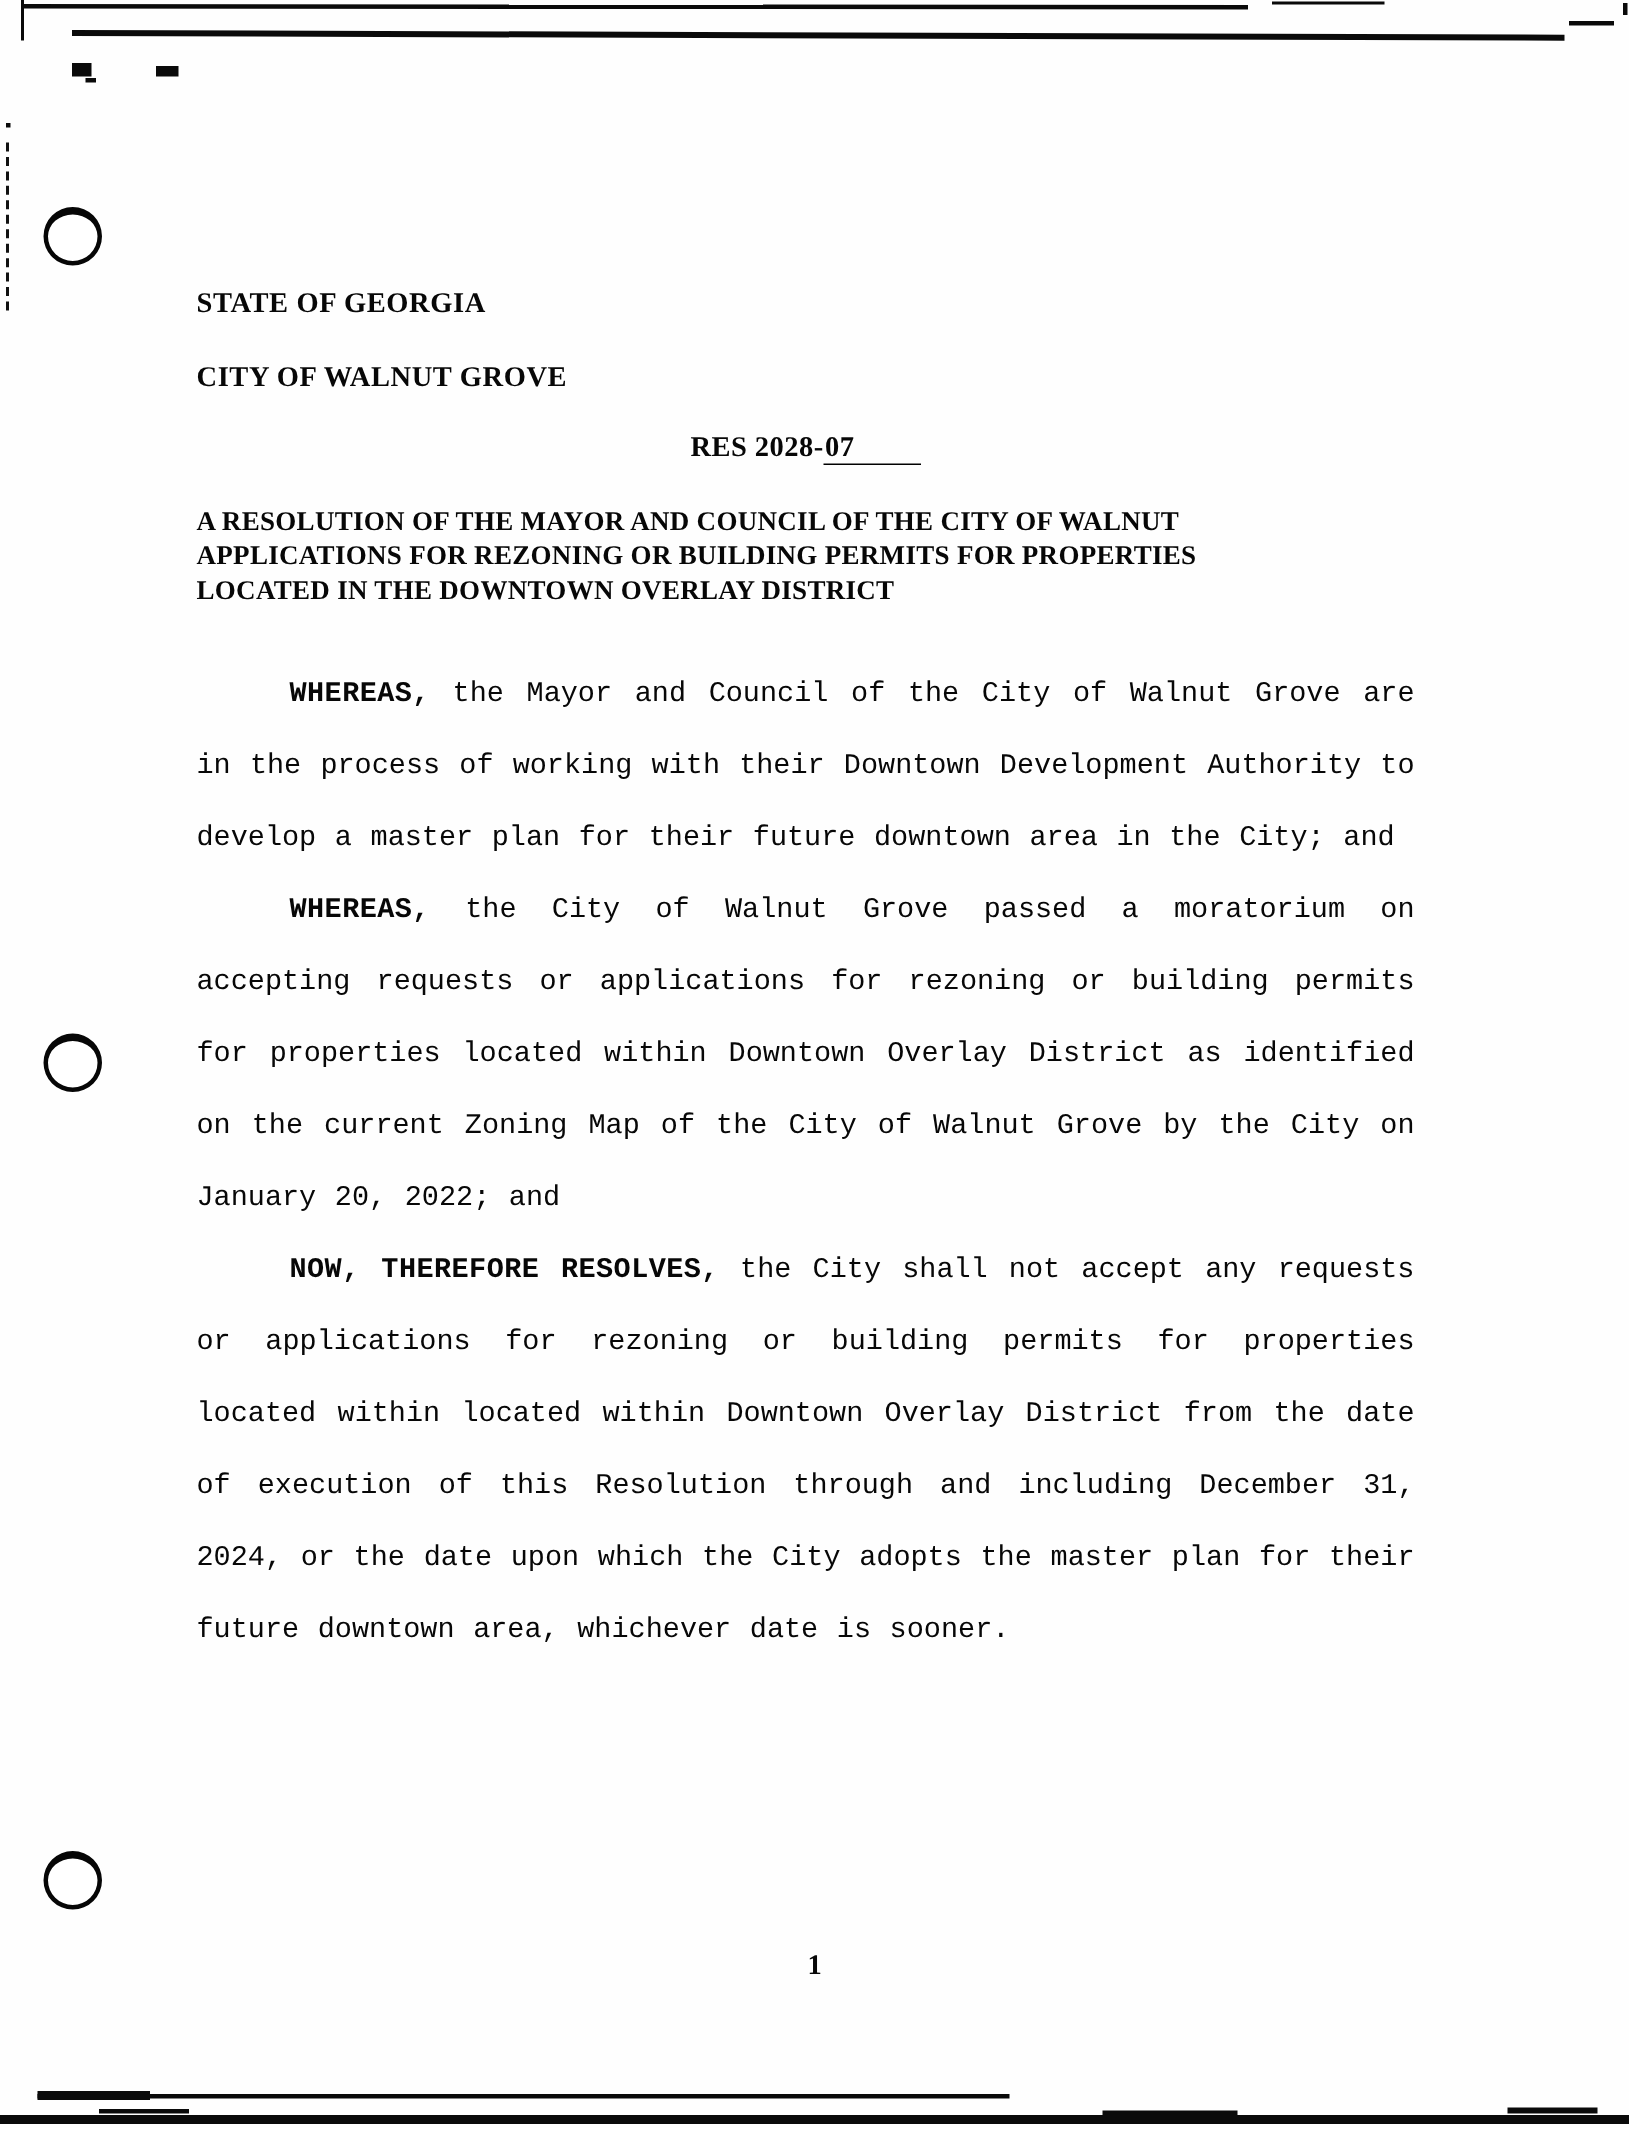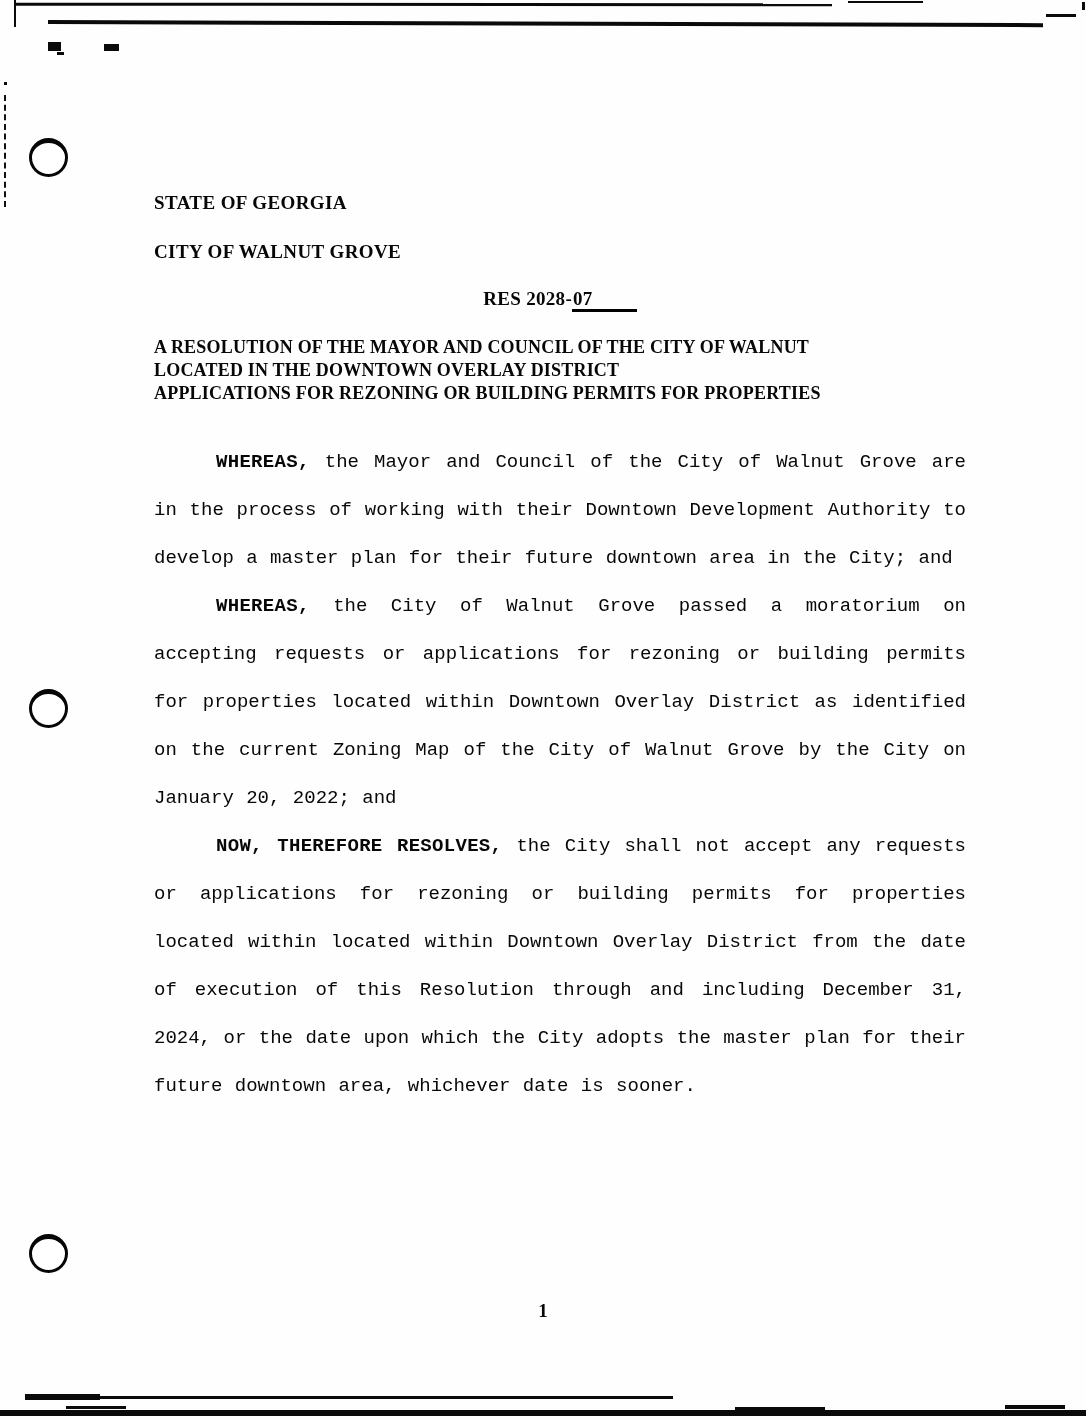--- a/index.html
+++ b/index.html
@@ -48,42 +48,42 @@
     background: #ffffff;
     box-sizing: border-box;
   }
   .hp-1 { top: 138px; }
   .hp-2 { top: 689px; }
   .hp-3 { top: 1234px; }
 
   
   .content {
     position: absolute;
-    left: 154px;
+    left: 131px;
     top: 192px;
     width: 812px;
   }
   .hdr-line {
     font-weight: bold;
     font-size: 19px;
     line-height: 22px;
     letter-spacing: 0.4px;
   }
   .hdr-city { margin-top: 27px; }
 
   .res-line {
     margin-top: 25px;
     text-align: center;
     font-weight: bold;
     font-size: 19px;
     line-height: 22px;
     letter-spacing: 0.3px;
   }
   .res-number {
-    border-bottom: 3px solid #000000;
+    border-bottom: 1px solid #000000;
     padding-right: 44px;
     padding-left: 1px;
   }
 
   .title-block {
     margin-top: 26px;
     text-align: left;
     font-weight: bold;
     font-size: 18px;
     line-height: 23px;
@@ -142,22 +142,22 @@
   <div class="content">
 
     <div class="hdr-line hdr-state">STATE OF GEORGIA</div>
 
     <div class="hdr-line hdr-city">CITY OF WALNUT GROVE</div>
 
     <div class="res-line"><span>RES 2028-</span><span class="res-number">07</span></div>
 
     <div class="title-block">
       <div>A RESOLUTION OF THE MAYOR AND COUNCIL OF THE CITY OF WALNUT</div>
+      <div>APPLICATIONS FOR REZONING OR BUILDING PERMITS FOR PROPERTIES</div>
       <div>LOCATED IN THE DOWNTOWN OVERLAY DISTRICT</div>
-      <div>APPLICATIONS FOR REZONING OR BUILDING PERMITS FOR PROPERTIES</div>
     </div>
 
     <div class="body-text">
       <p><strong>WHEREAS,</strong><span> the Mayor and Council of the City of Walnut Grove are in the process of working with their Downtown Development Authority to develop a master plan for their future downtown area in the City; and</span></p>
 
 
       <p><strong>WHEREAS,</strong><span> the City of Walnut Grove passed a moratorium on accepting requests or applications for rezoning or building permits for properties located within Downtown Overlay District as identified on the current Zoning Map of the City of Walnut Grove by the City on January 20, 2022; and</span></p>
 
       <p><strong>NOW, THEREFORE RESOLVES,</strong><span> the City shall not accept any requests or applications for rezoning or building permits for properties located within located within Downtown Overlay District from the date of execution of this Resolution through and including December 31, 2024, or the date upon which the City adopts the master plan for their future downtown area, whichever date is sooner.</span></p>
     </div>

